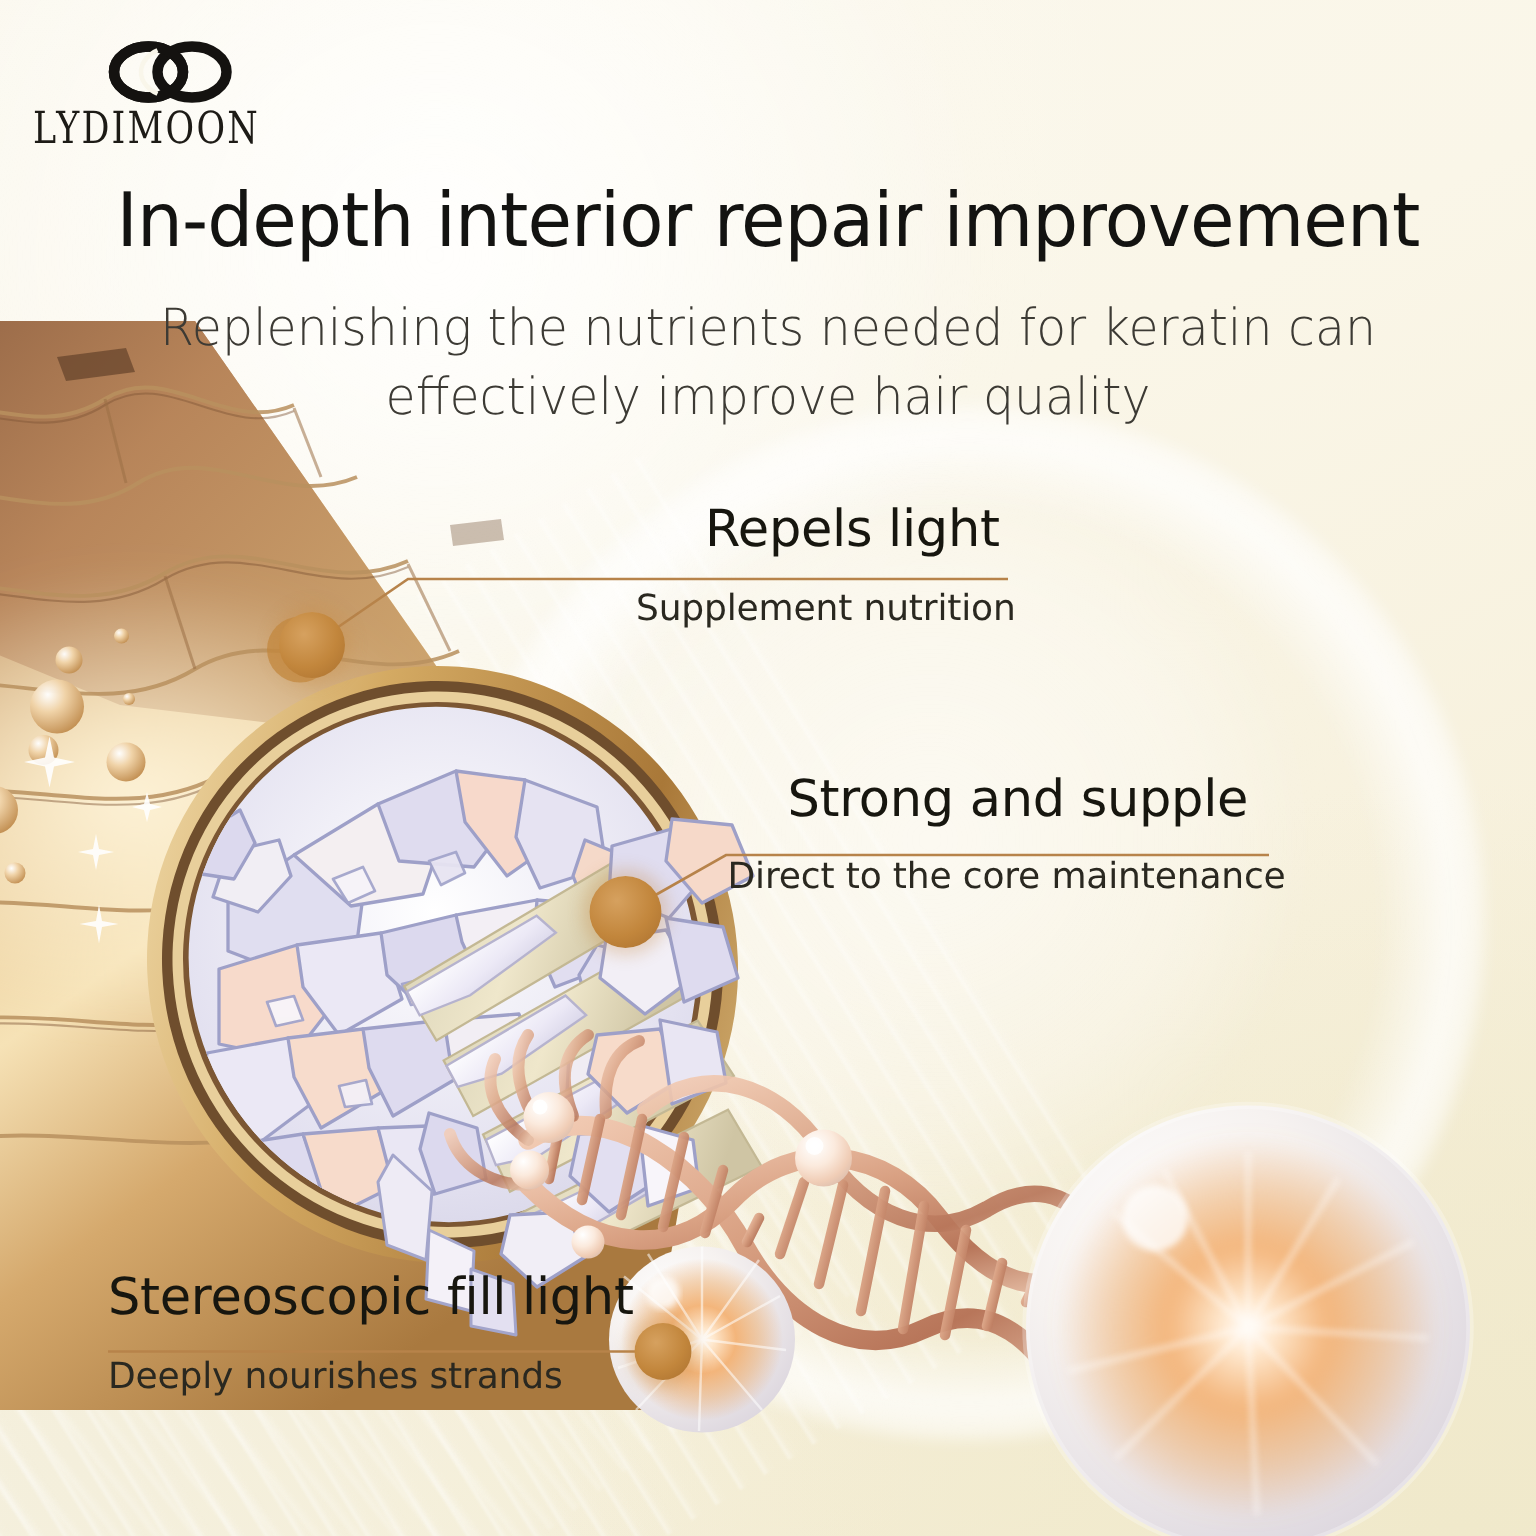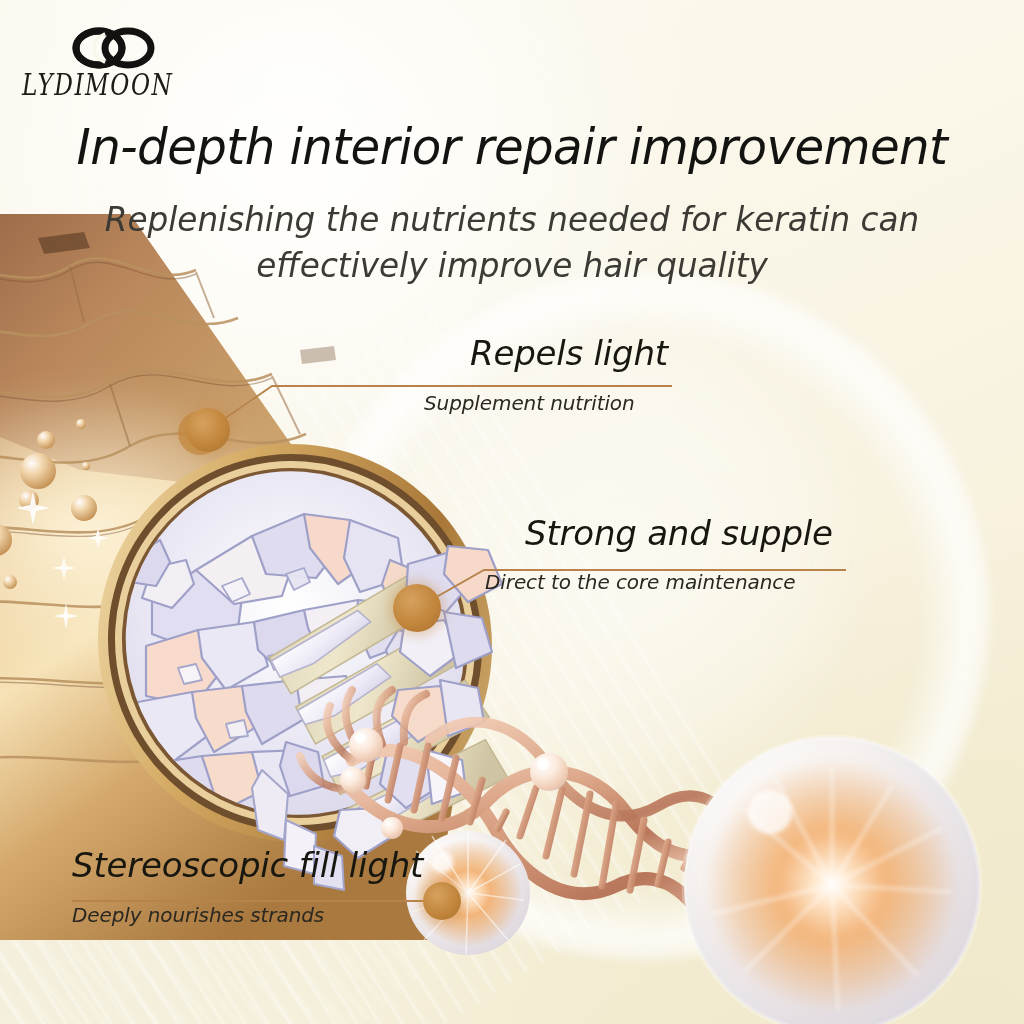--- a/index.html
+++ b/index.html
@@ -11,21 +11,20 @@
   }
   #poster{
     position:relative;
     width:1024px; height:1024px;
     overflow:hidden;
     background:
       radial-gradient(ellipse 70% 55% at 30% 8%,  #fdfbf3 0%, rgba(253,251,243,0) 62%),
       radial-gradient(ellipse 85% 70% at 95% 100%, #f0e9cb 0%, rgba(240,233,203,0) 70%),
       radial-gradient(ellipse 80% 60% at 5% 95%,  #f4efdc 0%, rgba(244,239,220,0) 70%),
       linear-gradient(155deg, #fbf8ee 0%, #faf6e8 38%, #f7f1dd 68%, #f2ebcf 100%);
-    font-style: italic;
   }
 
   
   .bg-arc{
     position:absolute; border-radius:50%;
     pointer-events:none;
   }
   #arcRingOuter{
     left:300px; top:270px; width:690px; height:690px;
     background:radial-gradient(circle, rgba(255,255,255,0) 56%, rgba(255,255,255,.75) 66%, rgba(255,255,255,.28) 74%, rgba(255,255,255,0) 82%);
@@ -96,21 +95,21 @@
   
   #art{ position:absolute; left:0; top:0; width:1024px; height:1024px; pointer-events:none; }
 
   
   .callout{ position:absolute; }
   .callout .title{
     font-size:34px; font-weight:400; color:#17160f;
     white-space:nowrap; letter-spacing:-.2px;
   }
   .callout .sub{
-    font-size:20px; font-weight:400; color:#2a2820;
+    font-size:24px; font-weight:400; color:#2a2820;
     white-space:nowrap; letter-spacing:-.1px;
   }
 
   #callout-1{ left:470px; top:333px; }
   #callout-1 .sub{ margin-top:18px; margin-left:-46px; }
 
   #callout-2{ left:525px; top:513px; }
   #callout-2 .sub{ margin-top:17px; margin-left:-40px; }
 
   #callout-3{ left:72px; top:845px; }

